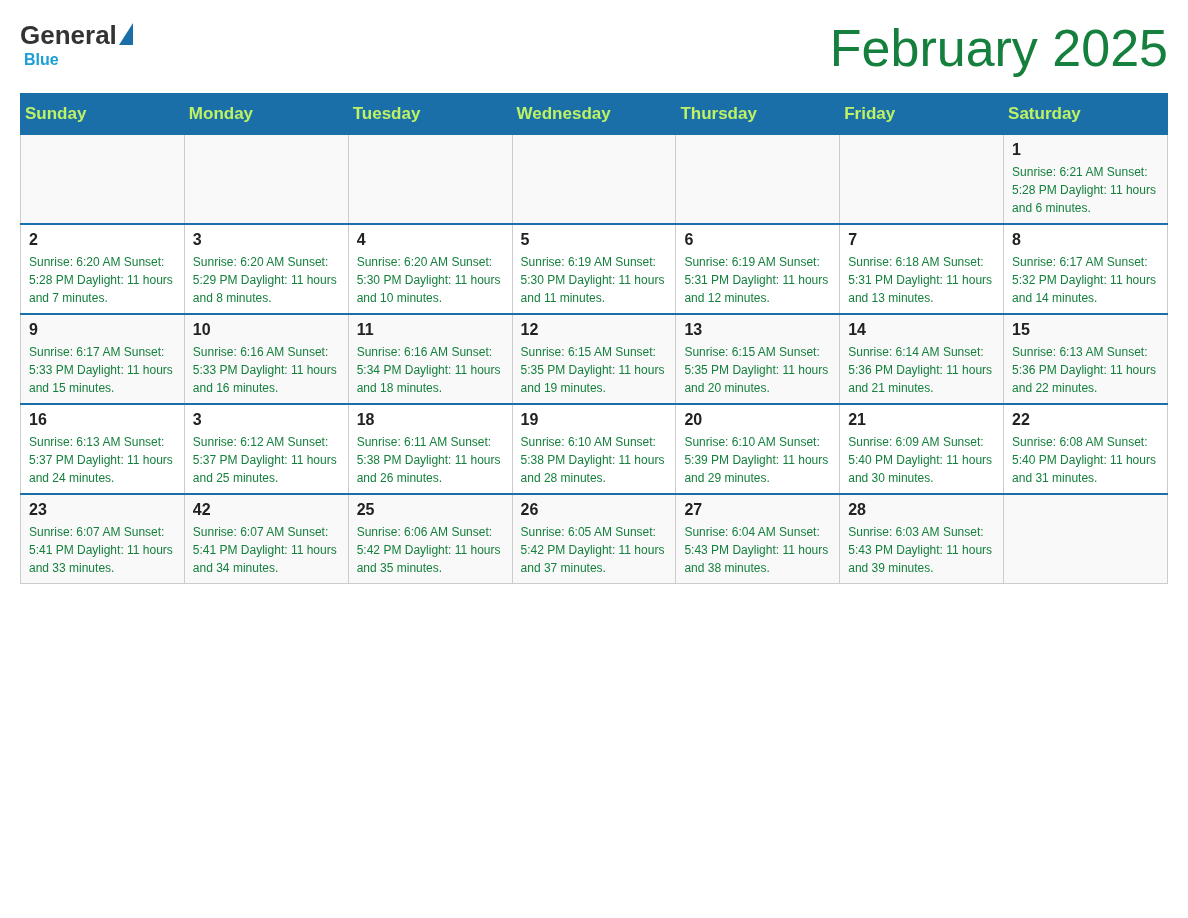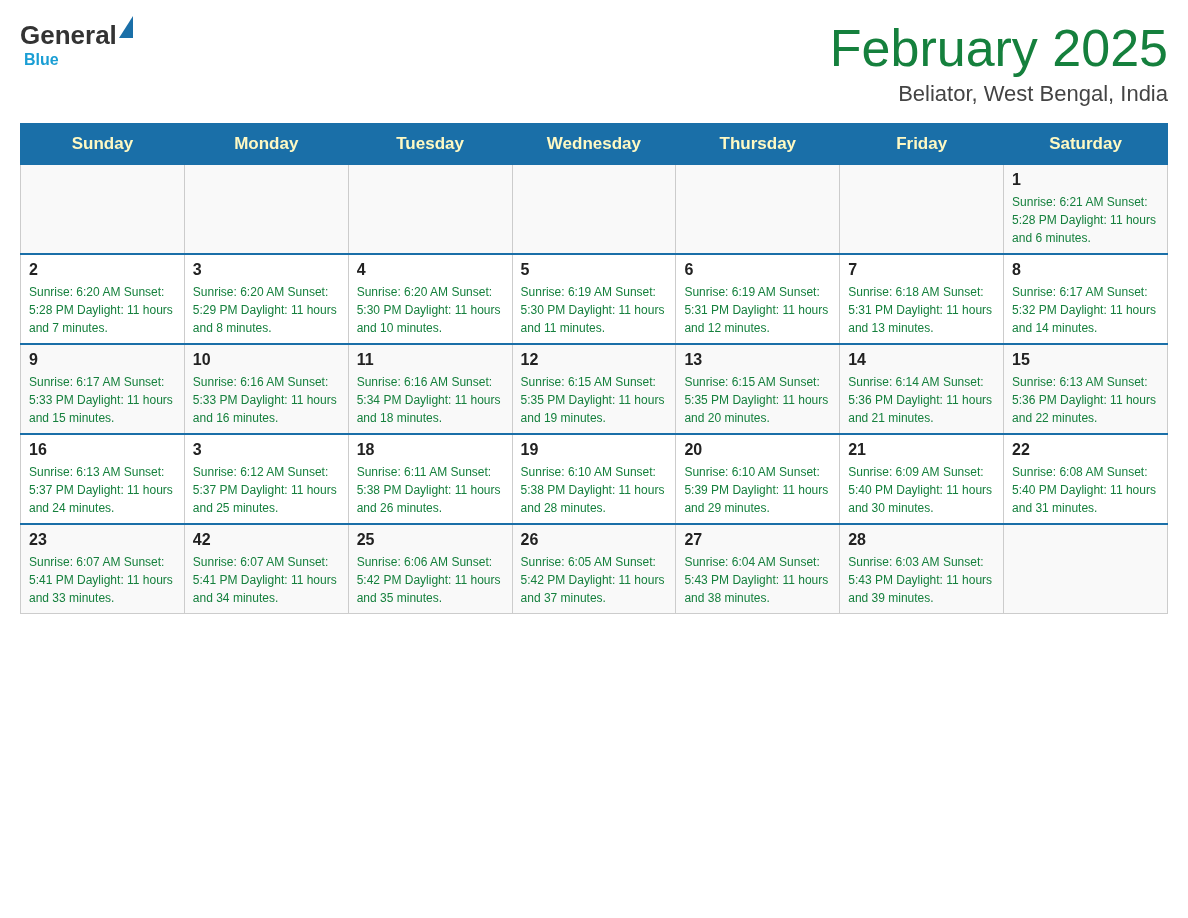--- a/index.html
+++ b/index.html
@@ -16,21 +16,21 @@
       align-items: flex-start;
       margin-bottom: 16px;
     }
     .logo {
       display: flex;
       flex-direction: column;
       align-items: flex-start;
     }
     .logo-text {
       display: flex;
-      align-items: flex-start;
+      align-items: center;
     }
     .logo-general {
       font-size: 26px;
       font-weight: bold;
       color: #333;
     }
     .logo-triangle {
       width: 0;
       height: 0;
       border-left: 14px solid transparent;
@@ -59,25 +59,25 @@
       font-size: 22px;
       color: #444;
       margin-top: 4px;
     }
     table {
       width: 100%;
       border-collapse: collapse;
     }
     thead tr th {
       background-color: #1a6fa8;
-      color: #fef9c3;
+      color: #bef264;
       font-size: 17px;
       font-weight: bold;
-      padding: 10px 24px;
-      text-align: center;
+      padding: 10px 4px;
+      text-align: left;
       border: 1px solid #1a6fa8;
     }
     tbody tr td {
       border: 1px solid #ccc;
       vertical-align: top;
       padding: 6px 8px;
       width: 14.28%;
       min-height: 90px;
     }
     .day-num {
@@ -112,21 +112,20 @@
   <div class="logo">
     <div class="logo-text">
       <span class="logo-general">General</span>
       <span class="logo-triangle"></span>
       <br>
     </div>
     <span class="logo-blue" style="margin-left:4px;">Blue</span>
   </div>
   <div class="title-block">
     <div class="month-title">February 2025</div>
-    <div class="location-title">Beliator, West Bengal, India</div>
   </div>
 </div>
 
 <table>
   <thead>
     <tr>
     <th>Sunday</th>
         <th>Monday</th>
         <th>Tuesday</th>
         <th>Wednesday</th>

